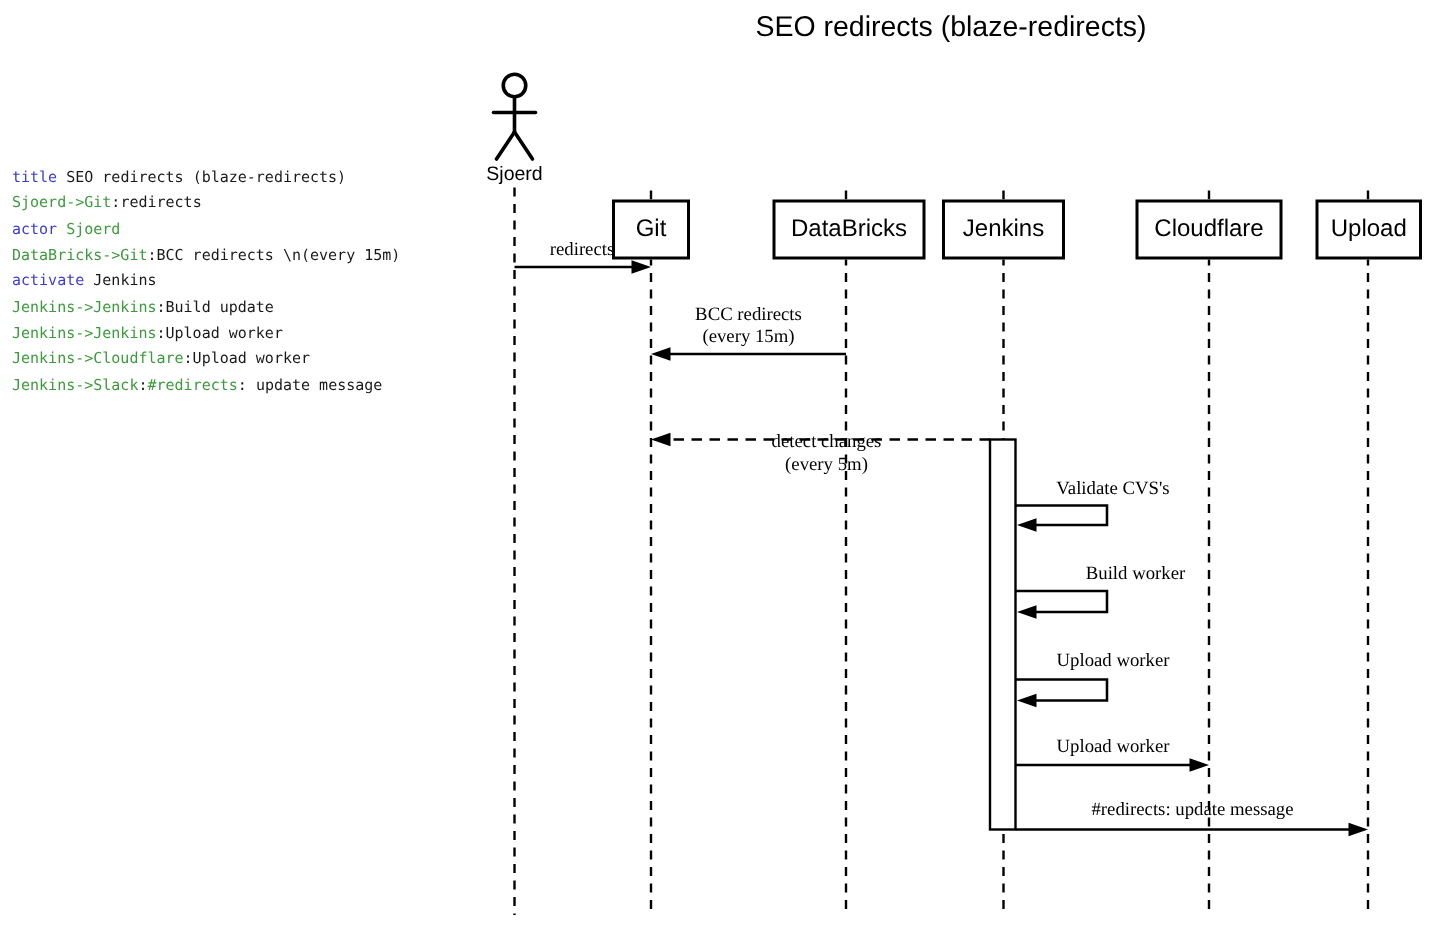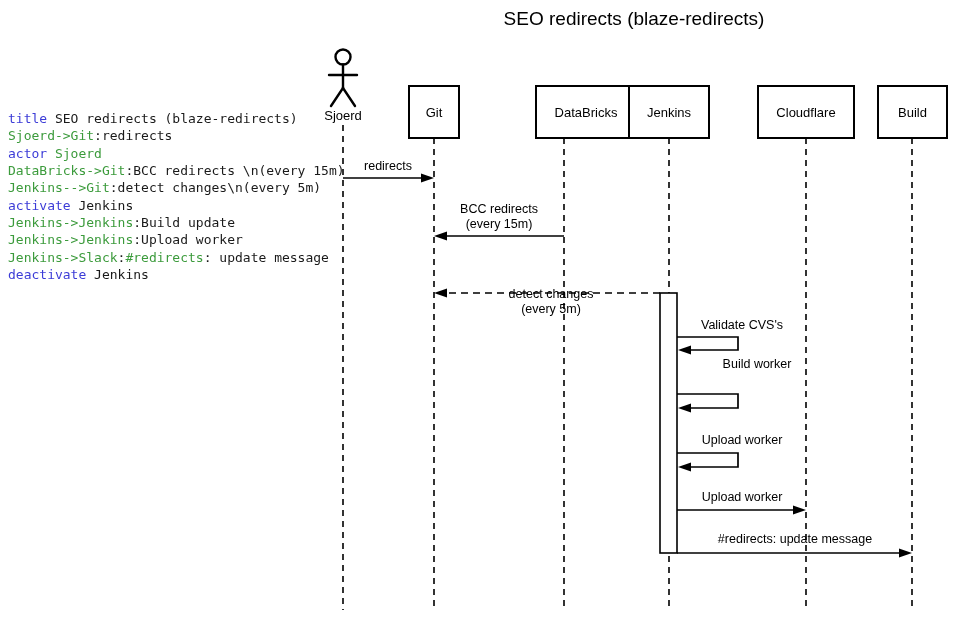--- a/index.html
+++ b/index.html
@@ -22,49 +22,51 @@
     font-size: 19px;
     color: #000;
     white-space: nowrap;
   }
   
   .code {
     position: absolute;
     left: 8px;
     top: 110px;
     font-family: "DejaVu Sans Mono", monospace;
-    font-size: 13px;
+    font-size: 10px;
     line-height: 17.35px;
     z-index: 2;
   }
   .code-line { white-space: pre; }
   .kw { color: #3c3cd7; }
   .id { color: #3c9b3c; }
   .pl { color: #1a1a1a; }
   
   svg.layer { position: absolute; left: 0; top: 0; z-index: 1; }
   .actor-box {
     position: absolute;
-    height: 54px;
+    height: 40px;
     border: 2.5px solid #000;
     background: #fff;
     display: flex;
     align-items: center;
     justify-content: center;
-    font-size: 13px;
-    z-index: 2;
+    font-size: 16px;
+    z-index: 2;
+    margin-top: 48px;
   }
   .msg-label {
     position: absolute;
     transform: translateX(-50%);
     font-size: 12.5px;
     line-height: 15px;
     text-align: center;
     white-space: nowrap;
     z-index: 2;
+    font-family: Liberation Serif, serif;
   }
   .actor-name {
     position: absolute;
     transform: translateX(-50%);
     font-size: 13px;
     white-space: nowrap;
     z-index: 2;
   }
 </style>
 </head>
@@ -72,26 +74,25 @@
 
 <div class="canvas">
 
   <div class="title">SEO redirects (blaze-redirects)</div>
 
   <div class="code">
     <div class="code-line"><span class="kw">title</span><span class="pl"> SEO redirects (blaze-redirects)</span></div>
     <div class="code-line"><span class="id">Sjoerd-&gt;Git</span><span class="pl">:redirects</span></div>
     <div class="code-line"><span class="kw">actor</span><span class="pl"> </span><span class="id">Sjoerd</span></div>
     <div class="code-line"><span class="id">DataBricks-&gt;Git</span><span class="pl">:BCC redirects \n(every 15m)</span></div>
-    <div class="code-line"><span class="id">Jenkins--&gt;Git</span><span class="pl">:detect changes\n(every 5m)</span></div>
     <div class="code-line"><span class="kw">activate</span><span class="pl"> Jenkins</span></div>
     <div class="code-line"><span class="id">Jenkins-&gt;Jenkins</span><span class="pl">:Build update</span></div>
     <div class="code-line"><span class="id">Jenkins-&gt;Jenkins</span><span class="pl">:Upload worker</span></div>
+    <div class="code-line"><span class="id">Jenkins-&gt;Cloudflare</span><span class="pl">:Upload worker</span></div>
     <div class="code-line"><span class="id">Jenkins-&gt;Slack</span><span class="pl">:</span><span class="id">#redirects</span><span class="pl">: update message</span></div>
-    <div class="code-line"><span class="kw">deactivate</span><span class="pl"> Jenkins</span></div>
   </div>
 
   <svg class="layer" width="960" height="619" viewBox="0 0 960 619">
     
     <g stroke="#000" stroke-width="1.6" stroke-dasharray="6,5">
       <line x1="343" y1="125" x2="343" y2="610"></line>
       <line x1="434" y1="127" x2="434" y2="610"></line>
       <line x1="564" y1="127" x2="564" y2="610"></line>
       <line x1="669" y1="127" x2="669" y2="610"></line>
       <line x1="806" y1="127" x2="806" y2="610"></line>
@@ -157,44 +158,44 @@
       <line x1="677" y1="553" x2="901" y2="553" stroke="#000" stroke-width="1.7"></line>
       <polygon points="912,553 899,548.5 899,557.5" fill="#000"></polygon>
     </g>
   </svg>
 
   <div class="actor-name" style="left:343px; top:108px;">Sjoerd</div>
 
   <div class="actor-box" style="left:408px; top:85px; width:52px;">
       <span>Git</span>
     </div>
-  <div class="actor-box" style="left:535px; top:85px; width:102px;">
+  <div class="actor-box" style="left:515px; top:85px; width:102px;">
       <span>DataBricks</span>
     </div>
   <div class="actor-box" style="left:628px; top:85px; width:82px;">
       <span>Jenkins</span>
     </div>
   <div class="actor-box" style="left:757px; top:85px; width:98px;">
       <span>Cloudflare</span>
     </div>
   <div class="actor-box" style="left:877px; top:85px; width:71px;">
-      <span>Build</span>
+      <span>Upload</span>
     </div>
 
   <div class="msg-label" style="left:388px; top:159px;">redirects</div>
 
   <div class="msg-label" style="left:499px; top:202px;">
     <div>BCC redirects</div>
     <div>(every 15m)</div>
   </div>
 
   <div class="msg-label" style="left:551px; top:259px;margin-top:28px;">
     <div>detect changes</div>
     <div>(every 5m)</div>
   </div>
 
   <div class="msg-label" style="left:742px; top:318px;">Validate CVS's</div>
-  <div class="msg-label" style="left:742px; top:357px;padding-left:30px;">Build worker</div>
+  <div class="msg-label" style="left:742px; top:375px;padding-left:30px;">Build worker</div>
   <div class="msg-label" style="left:742px; top:433px;">Upload worker</div>
   <div class="msg-label" style="left:742px; top:490px;">Upload worker</div>
   <div class="msg-label" style="left:795px; top:532px;">#redirects: update message</div>
 
 </div>
 
 </body></html>

